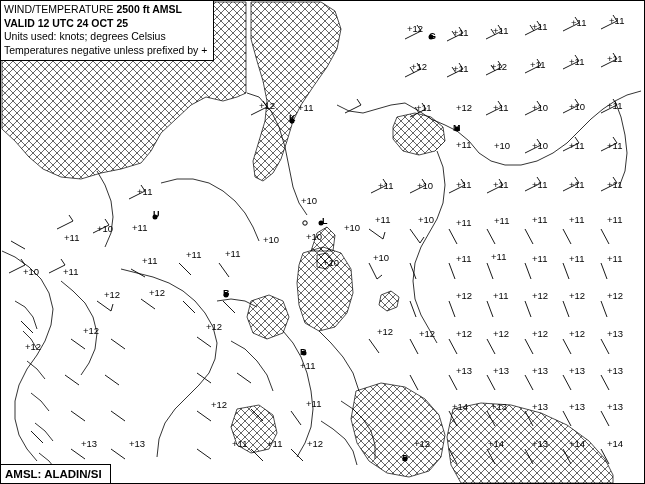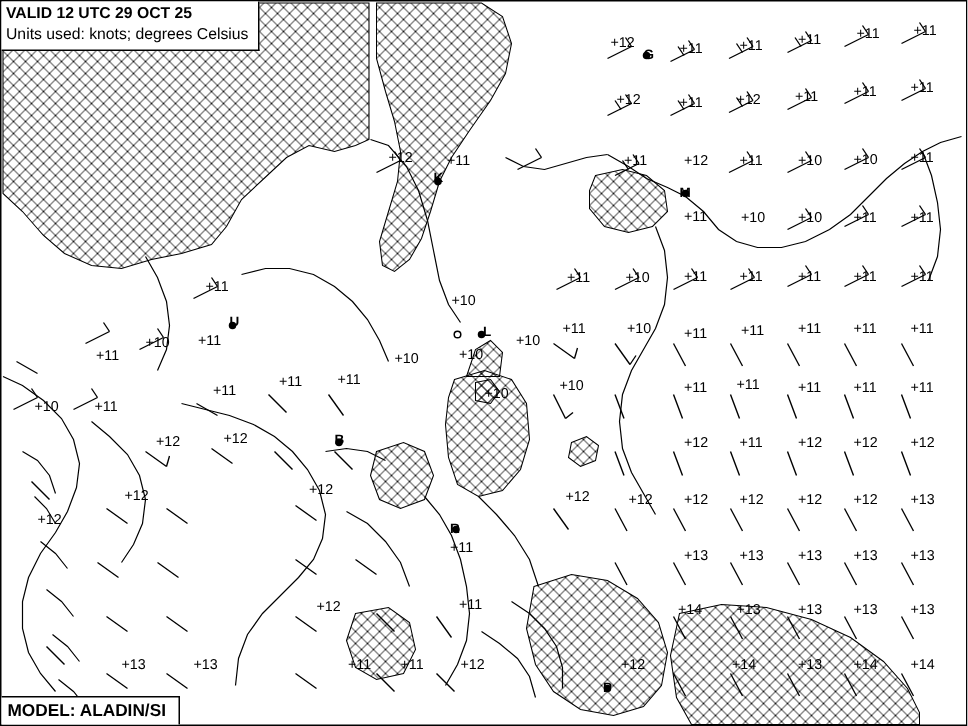--- a/index.html
+++ b/index.html
@@ -616,18 +616,20 @@
       <div class="stn" style="left: 288px; top: 112px;">K</div>
       <div class="stn" style="left: 452px; top: 122px;">M</div>
       <div class="stn" style="left: 152px; top: 208px;">U</div>
       <div class="stn" style="left: 321px; top: 215px;">L</div>
       <div class="stn" style="left: 222px; top: 287px;">B</div>
       <div class="stn" style="left: 299px; top: 346px;">R</div>
       <div class="stn" style="left: 401px; top: 452px;">P</div>
     </div>
 
   <div class="hdr">
-    <div class="b">VALID 12 UTC 29 OCT 25</div>
+    <div><span>WIND/TEMPERATURE </span><span class="b">2500 ft AMSL</span></div>
+    <div class="b">VALID 12 UTC 24 OCT 25</div>
     <div>Units used: knots; degrees Celsius</div>
+    <div>Temperatures negative unless prefixed by +</div>
   </div>
 
-  <div class="model">MODEL: ALADIN/SI</div>
+  <div class="model">AMSL: ALADIN/SI</div>
 </div>
 
 </body></html>

